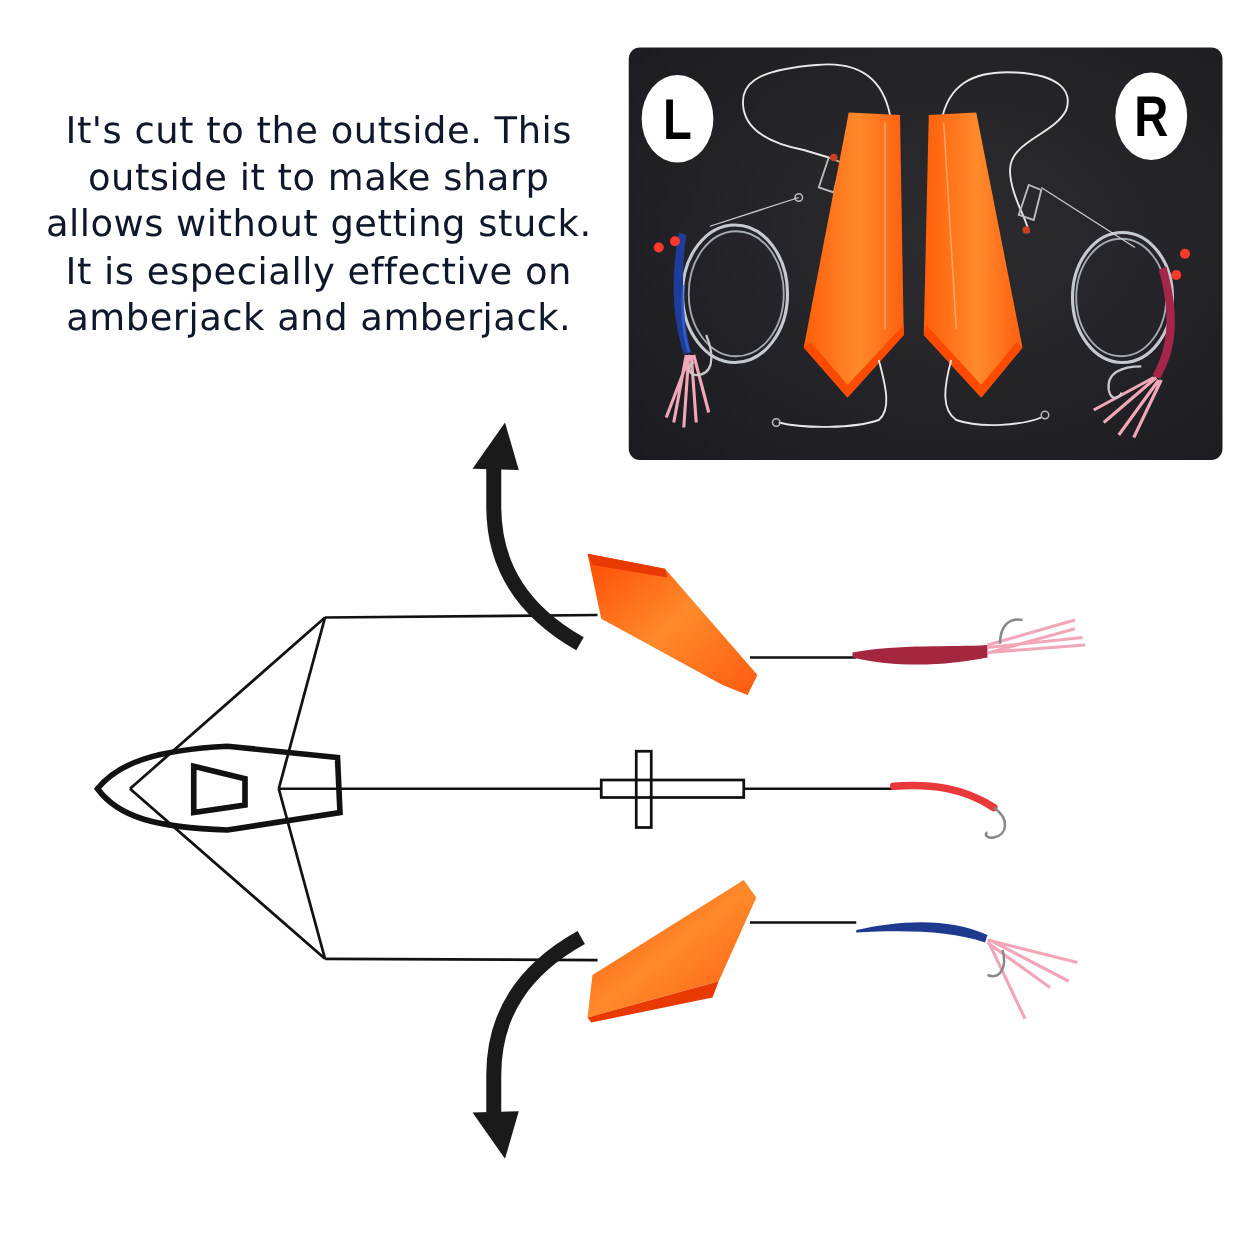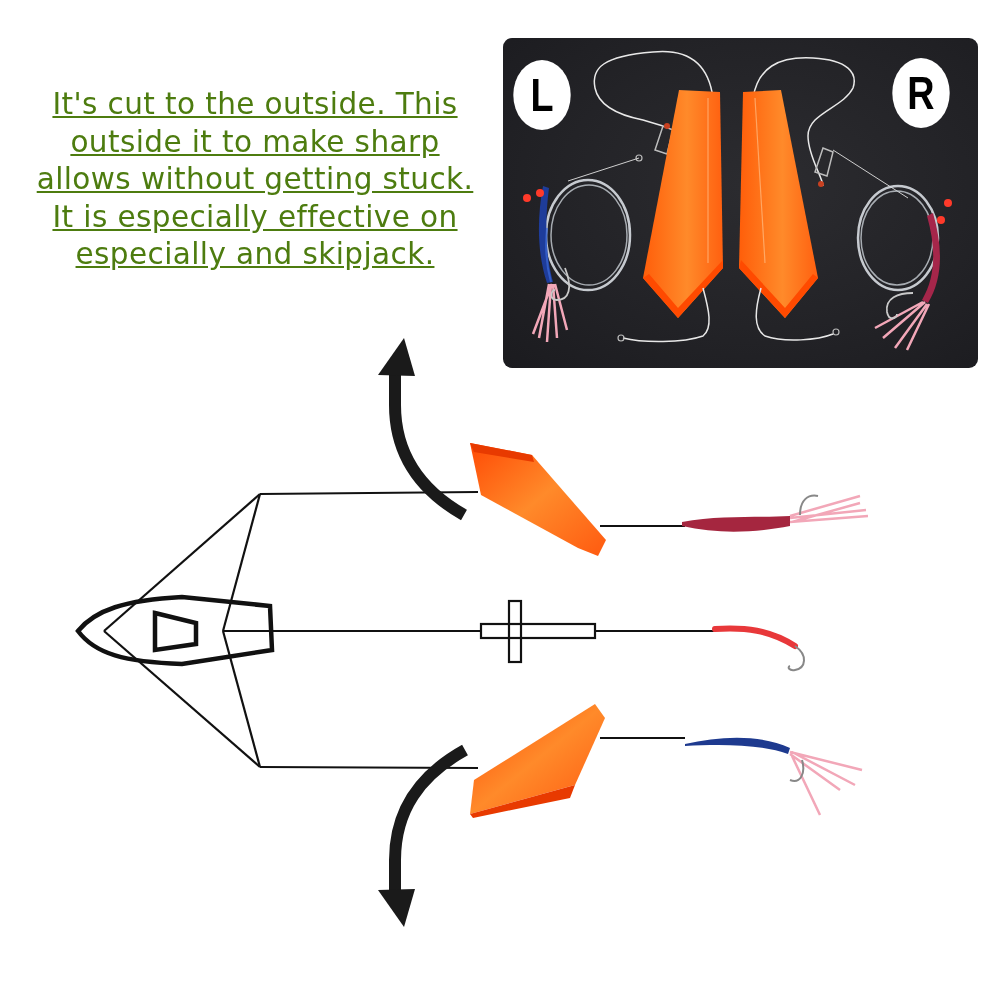--- a/index.html
+++ b/index.html
@@ -1,22 +1,21 @@
 <!DOCTYPE html>
 <html><head>
   <meta charset="utf-8">
   <style>
     html, body { margin: 0; padding: 0; background: #ffffff; }
     body { width: 1000px; height: 1000px; position: relative; overflow: hidden;
            font-family: "DejaVu Sans", sans-serif; }
     .caption {
       position: absolute; left: 22px; top: 86px; width: 466px;
-      text-align: center; color: #4d7c0f; font-size: 29.5px; line-height: 37.5px;
+      text-align: center; color: #0f172a; font-size: 29.5px; line-height: 37.5px;
       letter-spacing: 0.4px;
-      text-decoration: underline;
     }
     .caption span { display: block; white-space: nowrap; }
     .photo {
       position: absolute; left: 503px; top: 38px; width: 475px; height: 330px;
       border-radius: 9px; overflow: hidden;
       background: radial-gradient(ellipse at 55% 45%, #2c2c30 0%, #232327 55%, #1b1b1f 100%);
     }
     .badge {
       position: absolute; width: 70px; height: 70px; border-radius: 50%;
       background: #ffffff; display: flex; align-items: center; justify-content: center;
@@ -29,21 +28,21 @@
     .diagram { position: absolute; left: 0; top: 0; width: 1000px; height: 1000px; pointer-events: none; }
   </style>
 </head>
 <body>
 
 <div class="caption">
   <span>It's cut to the outside. This</span>
   <span>outside it to make sharp</span>
   <span>allows without getting stuck.</span>
   <span>It is especially effective on</span>
-  <span>especially and skipjack.</span>
+  <span>amberjack and amberjack.</span>
 </div>
 
 <div class="photo">
   <svg width="475" height="330" viewBox="0 0 475 330">
 
     <path d="M210 60 C 206 30, 190 10, 150 14 C 100 18, 88 30, 92 50 C 96 70, 120 78, 140 82 L 160 88" stroke="#e8e8e8" stroke-width="1.5" fill="none"></path>
     <path d="M250 60 C 255 30, 275 18, 310 20 C 345 22, 355 35, 350 50 C 340 70, 305 75, 305 98 C 305 118, 320 140, 320 148" stroke="#e8e8e8" stroke-width="1.5" fill="none"></path>
 
     <g>
       <path d="M160 88 L 152 112 L 164 116 L 170 92 Z" stroke="#bcbcbc" stroke-width="1.5" fill="none"></path>

